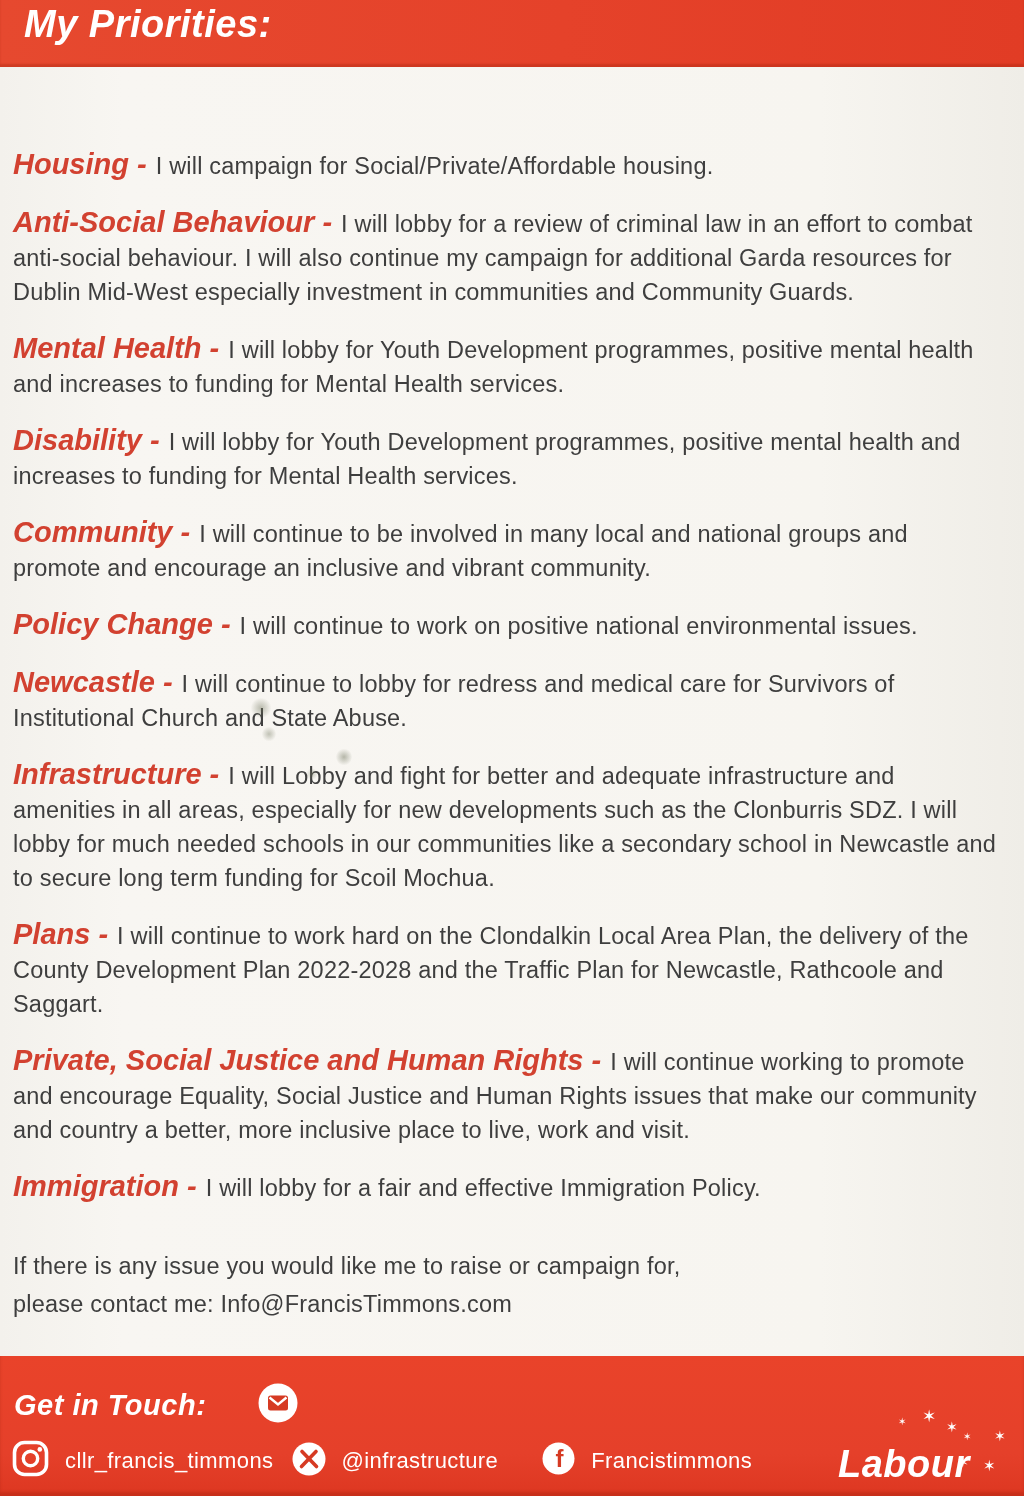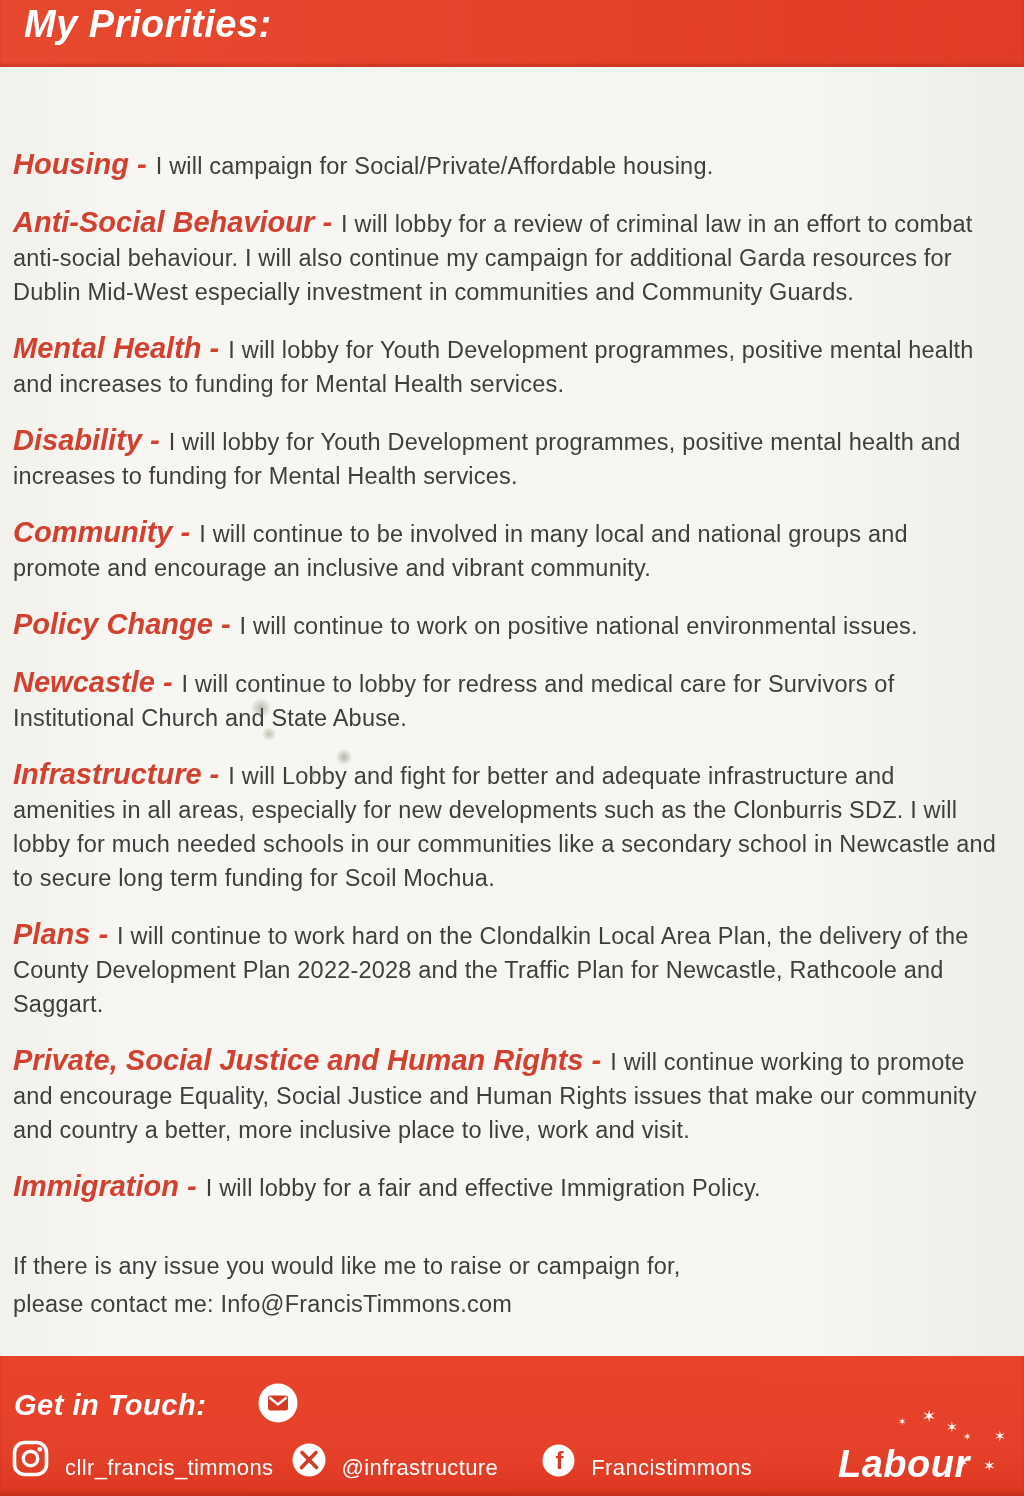--- a/index.html
+++ b/index.html
@@ -54,21 +54,21 @@
     position:absolute; left:0; bottom:0; width:1024px; height:140px;
     background:linear-gradient(180deg,#e9432a 0%,#e5402a 70%,#dd3721 100%);
     box-shadow:inset 0 -4px 3px rgba(150,30,10,.3);
   }
   .frow1{ display:flex; align-items:center; margin:27px 0 0 14px; }
   .git{ font-style:italic; font-weight:800; font-size:29px; color:#fff; letter-spacing:.5px; }
   .icon{ flex:0 0 auto; display:inline-block; }
   .mail{ margin-left:52px; }
   .ftext{ color:#fff; font-size:22px; margin-left:18px; letter-spacing:.3px; }
 
-  .frow2{ display:flex; align-items:flex-end; margin:13px 0 0 12px; }
+  .frow2{ display:flex; align-items:center; margin:13px 0 0 12px; }
   .handle{ color:#fff; font-size:22px; margin-left:16px; letter-spacing:.4px; }
   .xicon{ margin-left:18px; }
   .fbicon{ margin-left:44px; }
 
   
   .labour{ position:absolute; right:6px; bottom:10px; width:186px; height:86px; }
   .labour .word{
     position:absolute; left:6px; bottom:0;
     font-style:italic; font-weight:700; font-size:38px; color:#fff; letter-spacing:.5px;
   }

